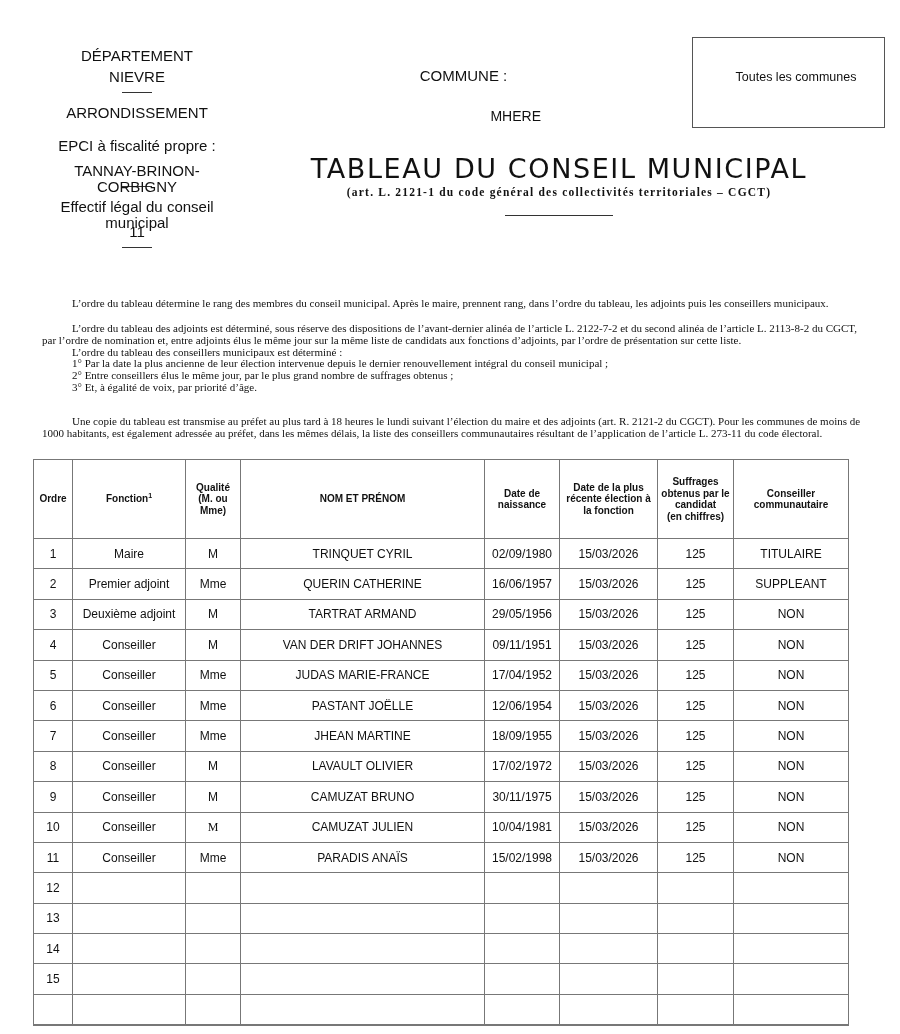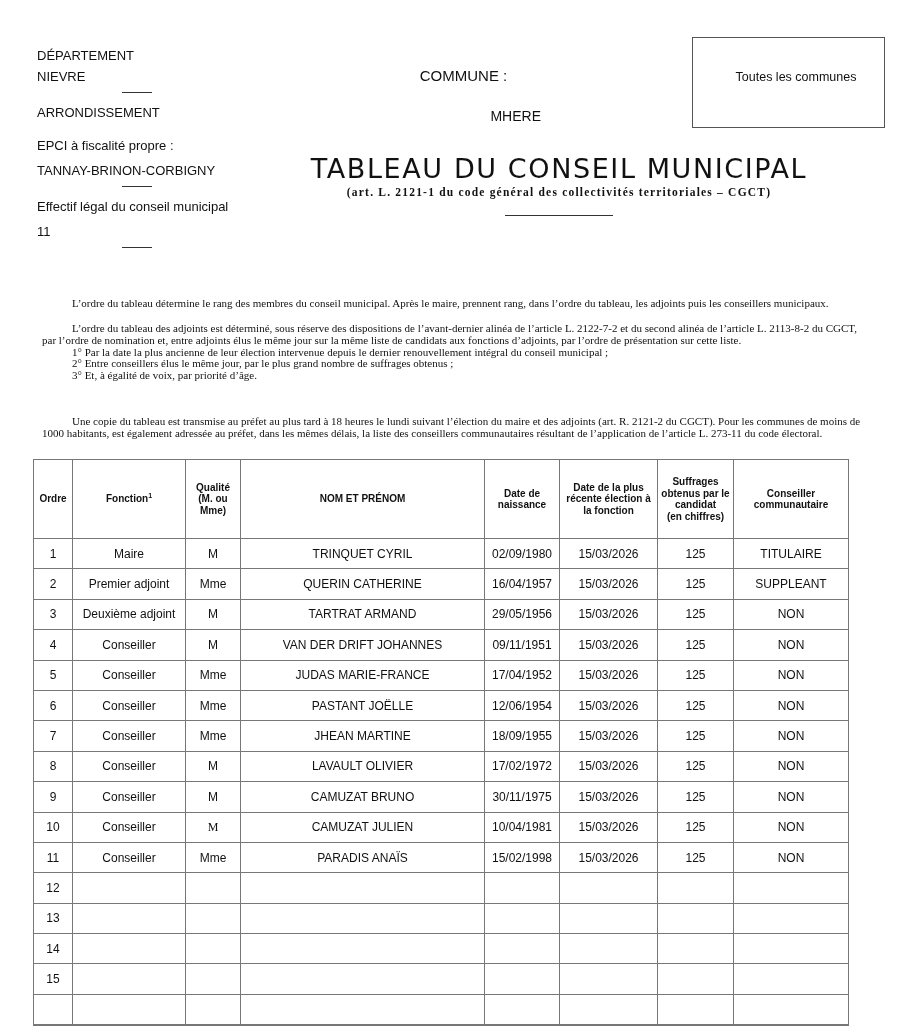--- a/index.html
+++ b/index.html
@@ -1,21 +1,21 @@
 <!DOCTYPE html>
 <html><head>
 <meta charset="utf-8">
 <style>
   html, body { margin: 0; padding: 0; background: #ffffff; }
   body { width: 900px; height: 1034px; position: relative; overflow: hidden; color: #111; }
   .sans { font-family: "Liberation Sans", sans-serif; }
   .serif { font-family: "Liberation Serif", serif; }
 
   
-  .left-block { position: absolute; left: 37px; top: 48px; width: 200px; text-align: left; font-size: 13px; }
+  .left-block { position: absolute; left: 37px; top: 48px; width: 200px; text-align: center; font-size: 15px; }
   .left-block .line { height: 21px; line-height: 16px; }
   .left-block .sep { width: 30px; height: 1px; background: #333; margin: 2px auto 12px auto; }
 
   .commune-label { position: absolute; left: 386px; top: 67px; width: 155px; text-align: center; font-size: 15px; }
   .commune-name { position: absolute; left: 386px; top: 108px; width: 155px; text-align: right; font-size: 14px; }
 
   .box { position: absolute; left: 692px; top: 37px; width: 193px; height: 91px; border: 1px solid #555; box-sizing: border-box; padding-left: 15px; }
   .box span { display: block; text-align: center; margin-top: 32px; font-size: 12.5px; }
 
   .main-title { position: absolute; left: 285px; top: 153px; width: 548px; text-align: center;
@@ -64,20 +64,21 @@
 <div class="main-title">TABLEAU DU CONSEIL MUNICIPAL</div>
 <div class="subtitle serif">(art. L. 2121-1 du code général des  collectivités territoriales – CGCT)</div>
 <div class="title-rule"></div>
 
 <div class="para serif" style="top:298px">
   <div class="ind">L’ordre du tableau détermine le rang des membres du conseil municipal. Après le maire, prennent rang, dans l’ordre du tableau, les adjoints puis les conseillers municipaux.</div>
 </div>
 <div class="para serif" style="top:323px">
   <div class="ind">L’ordre du tableau des adjoints est déterminé, sous réserve des dispositions de l’avant-dernier alinéa de l’article L. 2122-7-2 et du second alinéa de l’article L. 2113-8-2 du CGCT,</div>
   <div>par l’ordre de nomination et, entre adjoints élus le même jour sur la même liste de candidats aux fonctions d’adjoints, par l’ordre de présentation sur cette liste.</div>
+  <div class="ind">L’ordre du tableau des conseillers municipaux est déterminé :</div>
   <div class="ind">1° Par la date la plus ancienne de leur élection intervenue depuis le dernier renouvellement intégral du conseil municipal ;</div>
   <div class="ind">2° Entre conseillers élus le même jour, par le plus grand nombre de suffrages obtenus ;</div>
   <div class="ind">3° Et, à égalité de voix, par priorité d’âge.</div>
 </div>
 <div class="para serif" style="top:416px">
   <div class="ind">Une copie du tableau est transmise au préfet au plus tard à 18 heures le lundi suivant l’élection du maire et des adjoints (art. R. 2121-2 du CGCT). Pour les communes de moins de</div>
   <div>1000 habitants, est également adressée au préfet, dans les mêmes délais, la liste des conseillers communautaires résultant de l’application de l’article L. 273-11 du code électoral.</div>
 </div>
 
 <table class="conseil">
@@ -112,21 +113,21 @@
       <td>02/09/1980</td>
       <td>15/03/2026</td>
       <td>125</td>
       <td>TITULAIRE</td>
     </tr>
     <tr>
       <td>2</td>
       <td>Premier adjoint</td>
       <td>Mme</td>
       <td>QUERIN CATHERINE</td>
-      <td>16/04/1957</td>
+      <td>16/06/1957</td>
       <td>15/03/2026</td>
       <td>125</td>
       <td>SUPPLEANT</td>
     </tr>
     <tr>
       <td>3</td>
       <td>Deuxième adjoint</td>
       <td>M</td>
       <td>TARTRAT ARMAND</td>
       <td>29/05/1956</td>

